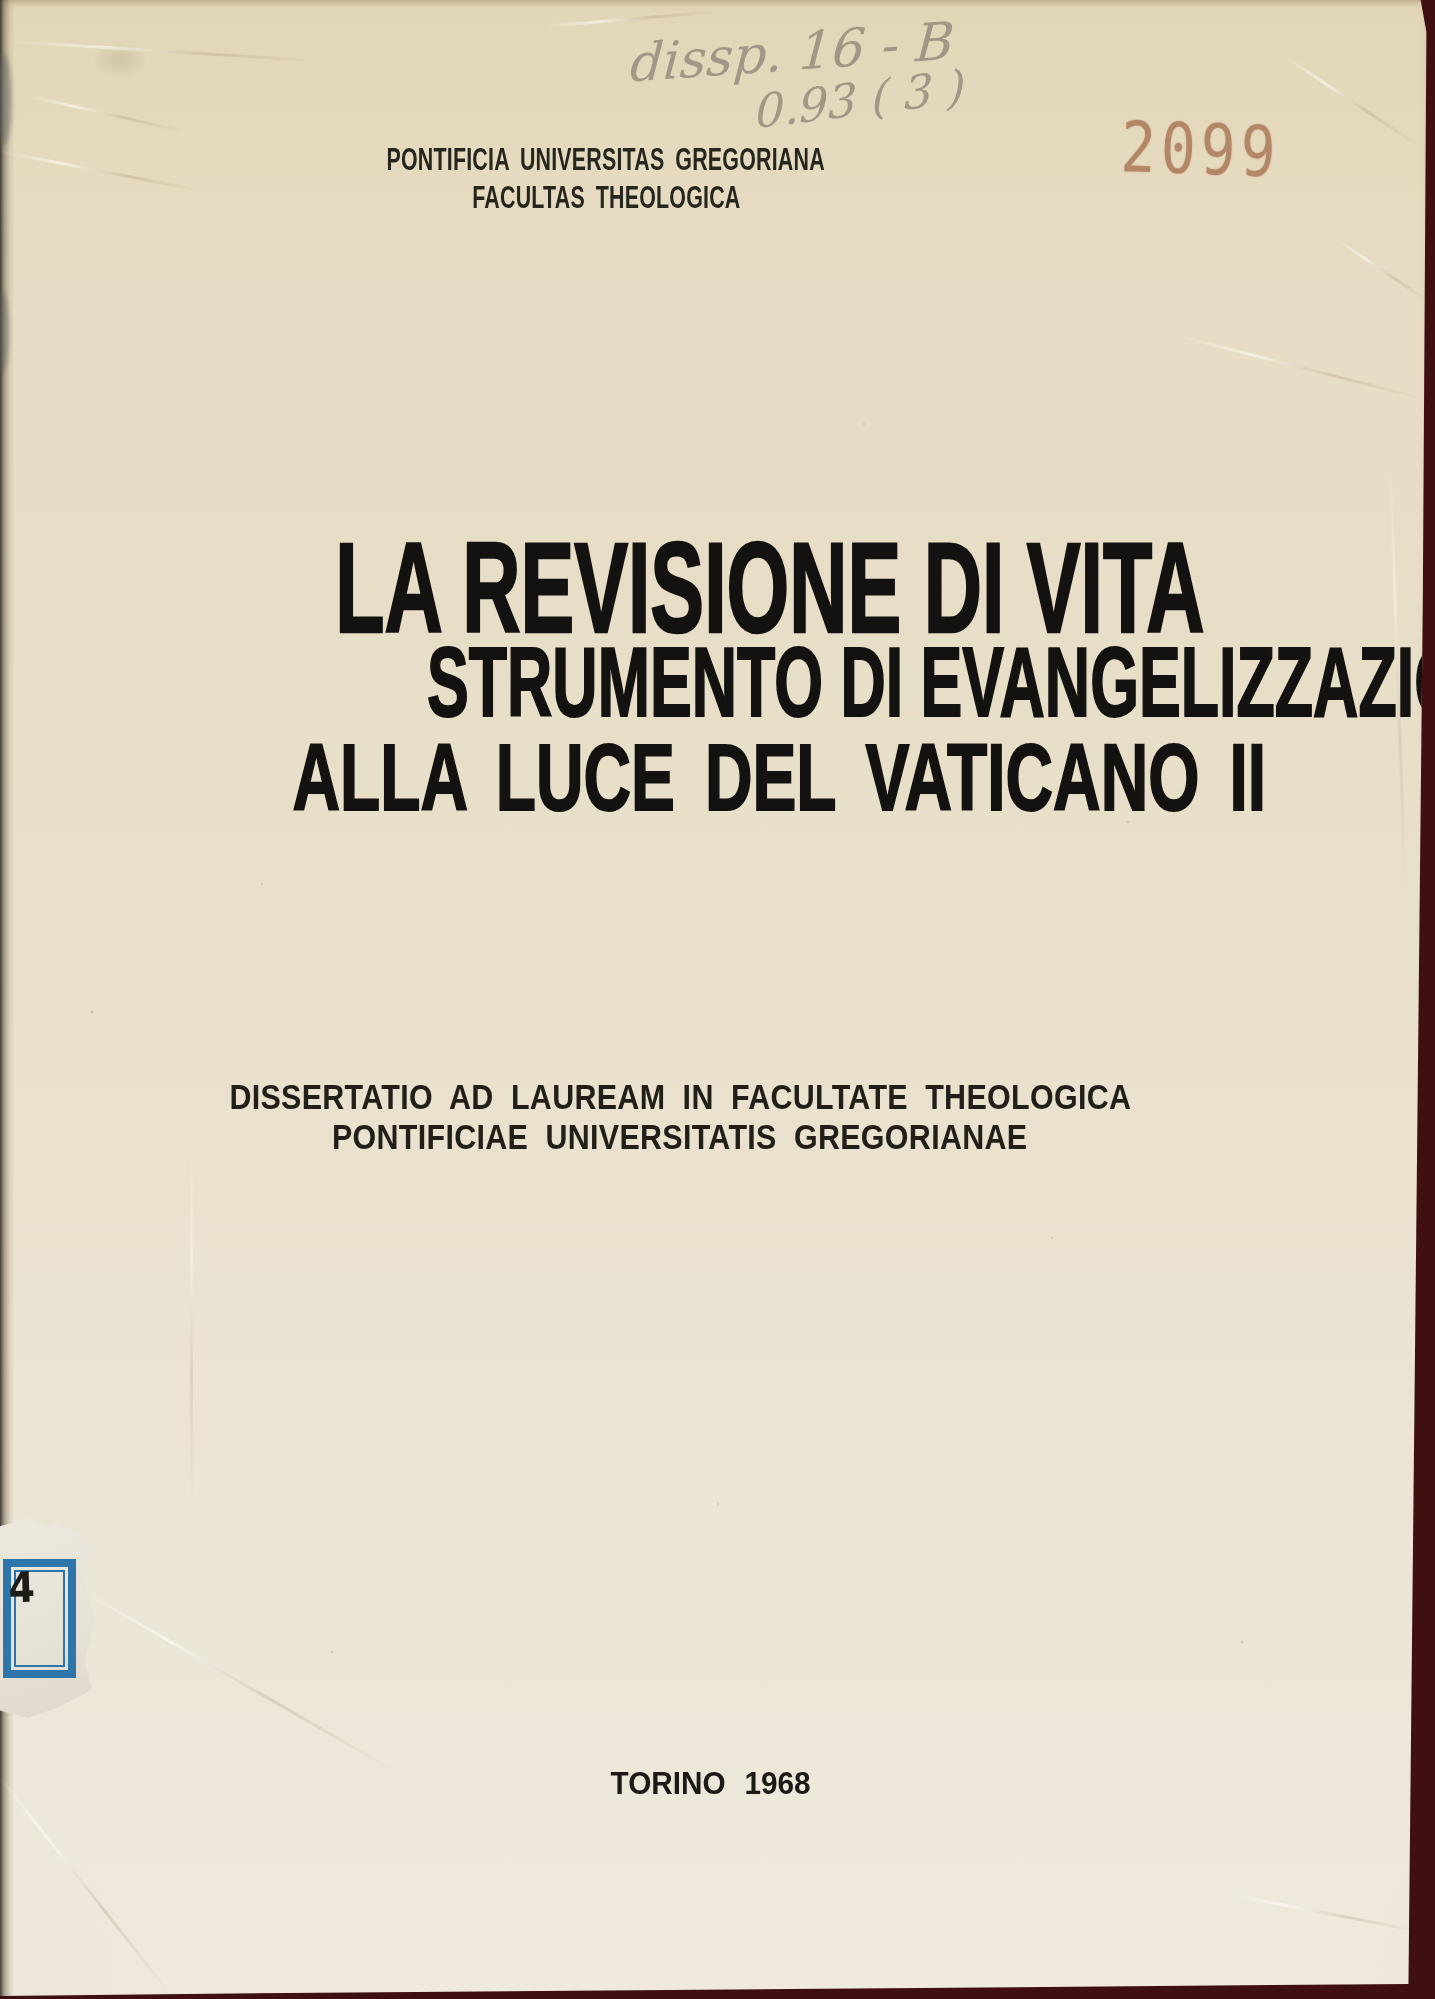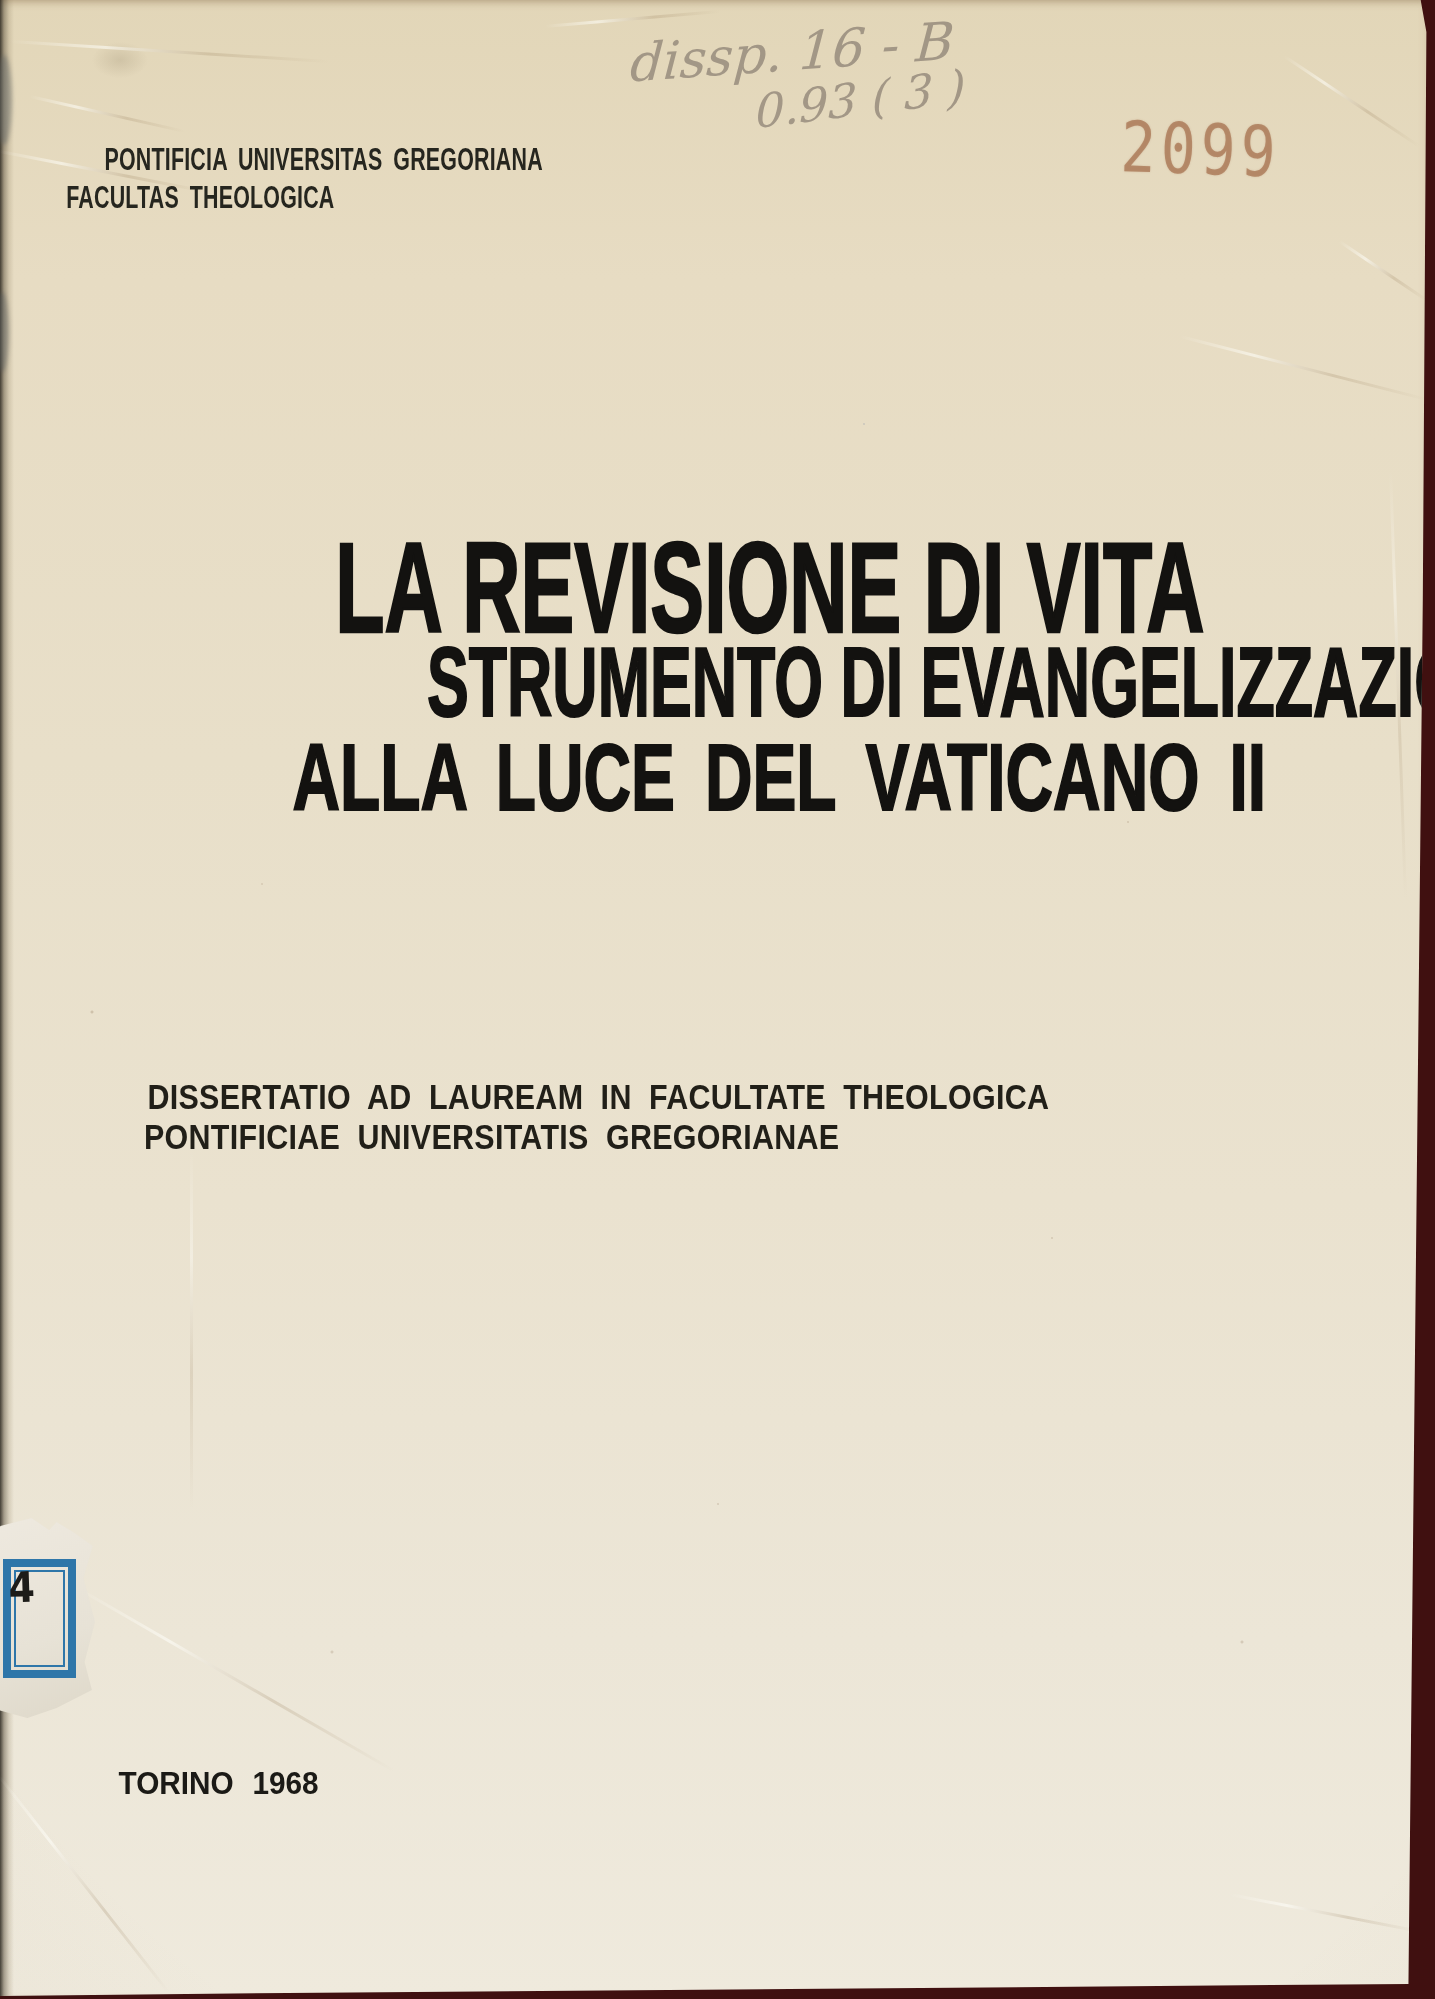--- a/index.html
+++ b/index.html
@@ -32,21 +32,21 @@
       radial-gradient(2px 2px at 1052px 1238px, rgba(120,90,60,.3), rgba(0,0,0,0) 70%),
       radial-gradient(3px 3px at 332px 1652px, rgba(120,90,60,.28), rgba(0,0,0,0) 70%),
       radial-gradient(2px 2px at 718px 1504px, rgba(120,90,60,.3), rgba(0,0,0,0) 70%),
       radial-gradient(2px 2px at 1128px 822px, rgba(120,90,60,.3), rgba(0,0,0,0) 70%),
       radial-gradient(2px 2px at 262px 884px, rgba(120,90,60,.25), rgba(0,0,0,0) 70%),
       radial-gradient(2px 2px at 864px 424px, rgba(100,120,160,.35), rgba(0,0,0,0) 70%),
       radial-gradient(3px 3px at 1242px 1642px, rgba(120,90,60,.3), rgba(0,0,0,0) 70%),
       radial-gradient(40px 26px at 120px 60px, rgba(130,115,85,.2), rgba(0,0,0,0) 70%);
   }
   
-  .tline{position:absolute;width:1200px;text-align:left;line-height:1.05;white-space:nowrap;color:#211f19;}
+  .tline{position:absolute;width:1200px;text-align:center;line-height:1.05;white-space:nowrap;color:#211f19;}
   .stretch{display:inline-block;transform:scaleX(var(--sx,1));transform-origin:50% 50%;}
   .inst{font-size:31px;font-weight:700;letter-spacing:.01em;word-spacing:.22em;color:#26261f;}
   .title{font-weight:700;color:#131210;-webkit-text-stroke:2px #131210;}
   .t1{font-size:128px;-webkit-text-stroke:2.6px #131210;}
   .t2{font-size:98px;}
   .t3{font-size:94px;word-spacing:.18em;}
   .auctore{font-size:27px;font-weight:700;letter-spacing:.04em;color:#24221c;}
   .author{font-size:39px;font-weight:700;letter-spacing:.03em;color:#1d1b15;}
   .diss{font-size:35px;font-weight:700;letter-spacing:.01em;word-spacing:.28em;color:#211f18;}
   .imprint{font-size:32px;font-weight:700;word-spacing:.35em;color:#1b1a16;}
@@ -110,21 +110,21 @@
     <span class="stretch title t2" style="--sx:.64;">STRUMENTO DI EVANGELIZZAZIONE</span>
   </div>
   <div class="tline" style="left:84px;top:722px;margin-top:7px;">
     <span class="stretch title t3" style="--sx:.70;">ALLA LUCE DEL VATICANO II</span>
   </div>
 
 
   <div class="tline" style="left:80px;top:1079px;">
     <span class="stretch diss" style="--sx:.87;">DISSERTATIO AD LAUREAM IN FACULTATE THEOLOGICA</span>
   </div>
-  <div class="tline" style="left:92px;top:1119px;">
+  <div class="tline" style="left:80px;top:1119px;">
     <span class="stretch diss" style="--sx:.87;">PONTIFICIAE UNIVERSITATIS GREGORIANAE</span>
   </div>
 
   <div class="tline" style="left:111px;top:1767px;">
     <span class="stretch imprint" style="--sx:.93;">TORINO 1968</span>
   </div>
 
   <div class="sticker-patch"></div>
   <div class="label-frame">
     <div class="label-frame-inner"></div>

